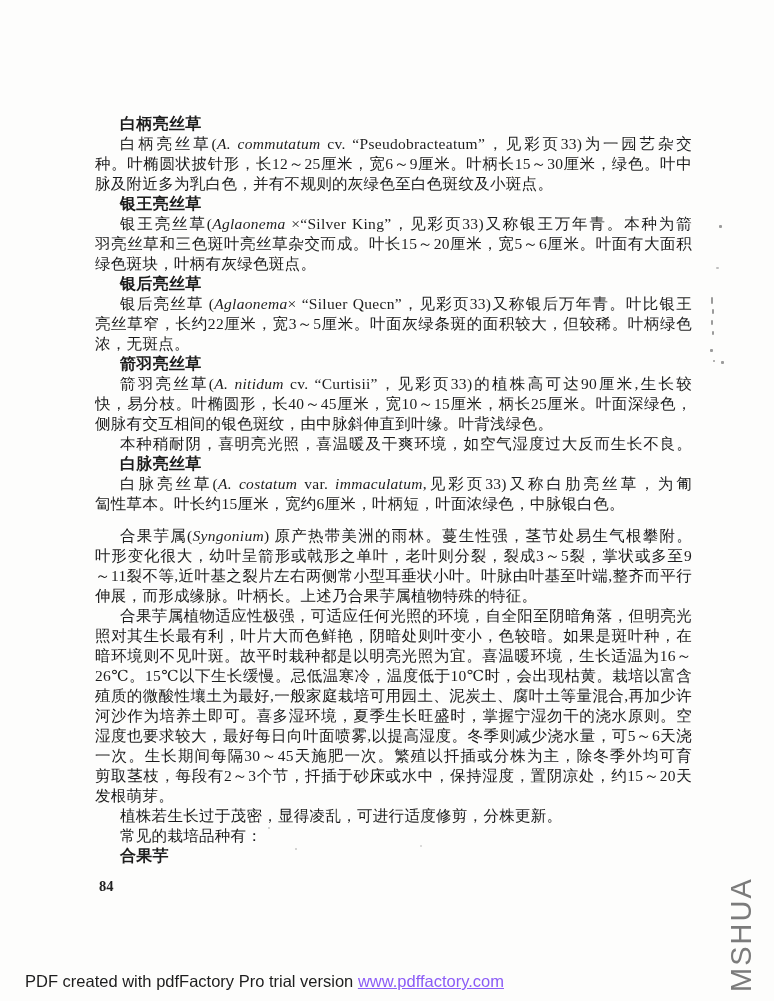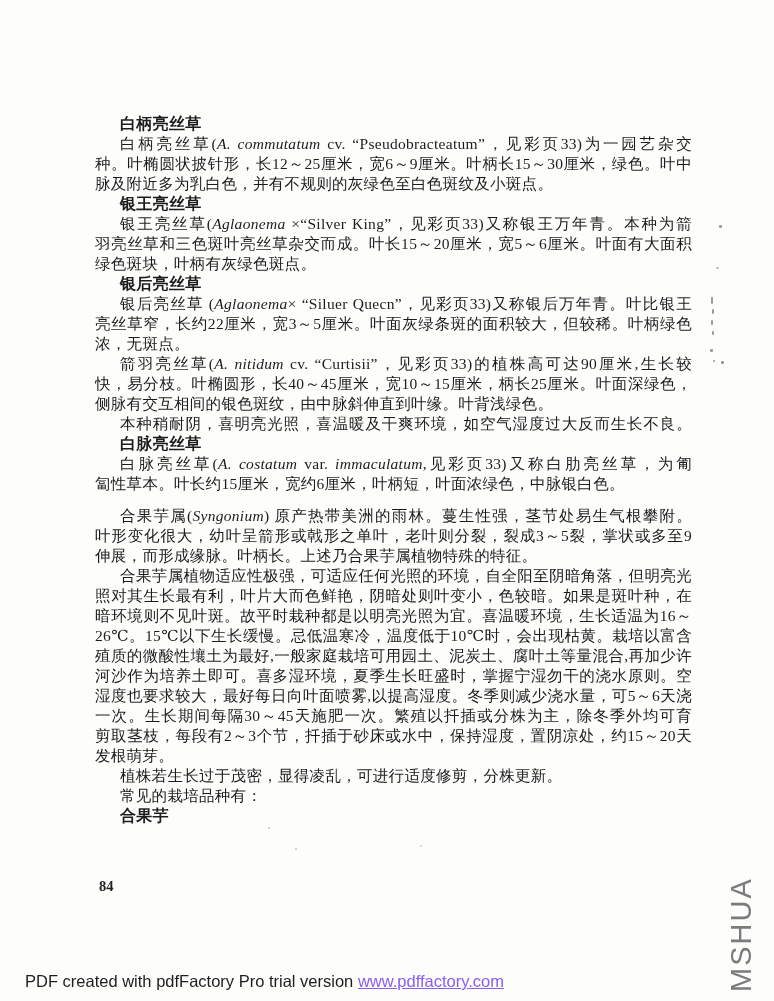--- a/index.html
+++ b/index.html
@@ -66,29 +66,31 @@
       <div class="ln fill"><span class="">种。叶椭圆状披针形，长12～25厘米，宽6～9厘米。叶柄长15～30厘米，绿色。叶中</span></div>
       <div class="ln"><span class="">脉及附近多为乳白色，并有不规则的灰绿色至白色斑纹及小斑点。</span></div>
       <div class="ln heading"><span class="">银王亮丝草</span></div>
       <div class="ln indent fill"><span class="">银王亮丝草(</span><span class="it">Aglaonema</span><span class=""> ×“Silver King”，见彩页33)又称银王万年青。本种为箭</span></div>
       <div class="ln fill"><span class="">羽亮丝草和三色斑叶亮丝草杂交而成。叶长15～20厘米，宽5～6厘米。叶面有大面积灰</span></div>
       <div class="ln"><span class="">绿色斑块，叶柄有灰绿色斑点。</span></div>
       <div class="ln heading"><span class="">银后亮丝草</span></div>
       <div class="ln indent fill"><span class="">银后亮丝草 (</span><span class="it">Aglaonema</span><span class="">× “Siluer Quecn”，见彩页33)又称银后万年青。叶比银王</span></div>
       <div class="ln fill"><span class="">亮丝草窄，长约22厘米，宽3～5厘米。叶面灰绿条斑的面积较大，但较稀。叶柄绿色较</span></div>
       <div class="ln"><span class="">浓，无斑点。</span></div>
+      <div class="ln heading"><span class="">箭羽亮丝草</span></div>
       <div class="ln indent fill"><span class="">箭羽亮丝草(</span><span class="it">A. nitidum</span><span class=""> cv. “Curtisii”，见彩页33)的植株高可达90厘米,生长较</span></div>
       <div class="ln fill"><span class="">快，易分枝。叶椭圆形，长40～45厘米，宽10～15厘米，柄长25厘米。叶面深绿色，沿</span></div>
       <div class="ln"><span class="">侧脉有交互相间的银色斑纹，由中脉斜伸直到叶缘。叶背浅绿色。</span></div>
       <div class="ln indent fill"><span class="">本种稍耐阴，喜明亮光照，喜温暖及干爽环境，如空气湿度过大反而生长不良。</span></div>
       <div class="ln heading"><span class="">白脉亮丝草</span></div>
       <div class="ln indent fill"><span class="">白脉亮丝草(</span><span class="it">A. costatum</span><span class=""> var. </span><span class="it">immaculatum</span><span class="">,见彩页33)又称白肋亮丝草，为匍</span></div>
       <div class="ln"><span class="">匐性草本。叶长约15厘米，宽约6厘米，叶柄短，叶面浓绿色，中脉银白色。</span></div>
       <div class="ln indent fill gap"><span class="">合果芋属(</span><span class="it">Syngonium</span><span class="">) 原产热带美洲的雨林。蔓生性强，茎节处易生气根攀附。</span></div>
       <div class="ln fill"><span class="">叶形变化很大，幼叶呈箭形或戟形之单叶，老叶则分裂，裂成3～5裂，掌状或多至9</span></div>
+      <div class="ln fill"><span class="">～11裂不等,近叶基之裂片左右两侧常小型耳垂状小叶。叶脉由叶基至叶端,整齐而平行</span></div>
       <div class="ln"><span class="">伸展，而形成缘脉。叶柄长。上述乃合果芋属植物特殊的特征。</span></div>
       <div class="ln indent fill"><span class="">合果芋属植物适应性极强，可适应任何光照的环境，自全阳至阴暗角落，但明亮光</span></div>
       <div class="ln fill"><span class="">照对其生长最有利，叶片大而色鲜艳，阴暗处则叶变小，色较暗。如果是斑叶种，在阴</span></div>
       <div class="ln fill"><span class="">暗环境则不见叶斑。故平时栽种都是以明亮光照为宜。喜温暖环境，生长适温为16～</span></div>
       <div class="ln fill"><span class="">26℃。15℃以下生长缓慢。忌低温寒冷，温度低于10℃时，会出现枯黄。栽培以富含腐</span></div>
       <div class="ln fill"><span class="">殖质的微酸性壤土为最好,一般家庭栽培可用园土、泥炭土、腐叶土等量混合,再加少许</span></div>
       <div class="ln fill"><span class="">河沙作为培养土即可。喜多湿环境，夏季生长旺盛时，掌握宁湿勿干的浇水原则。空气</span></div>
       <div class="ln fill"><span class="">湿度也要求较大，最好每日向叶面喷雾,以提高湿度。冬季则减少浇水量，可5～6天浇</span></div>
       <div class="ln fill"><span class="">一次。生长期间每隔30～45天施肥一次。繁殖以扦插或分株为主，除冬季外均可育苗。</span></div>
       <div class="ln fill"><span class="">剪取茎枝，每段有2～3个节，扦插于砂床或水中，保持湿度，置阴凉处，约15～20天</span></div>

